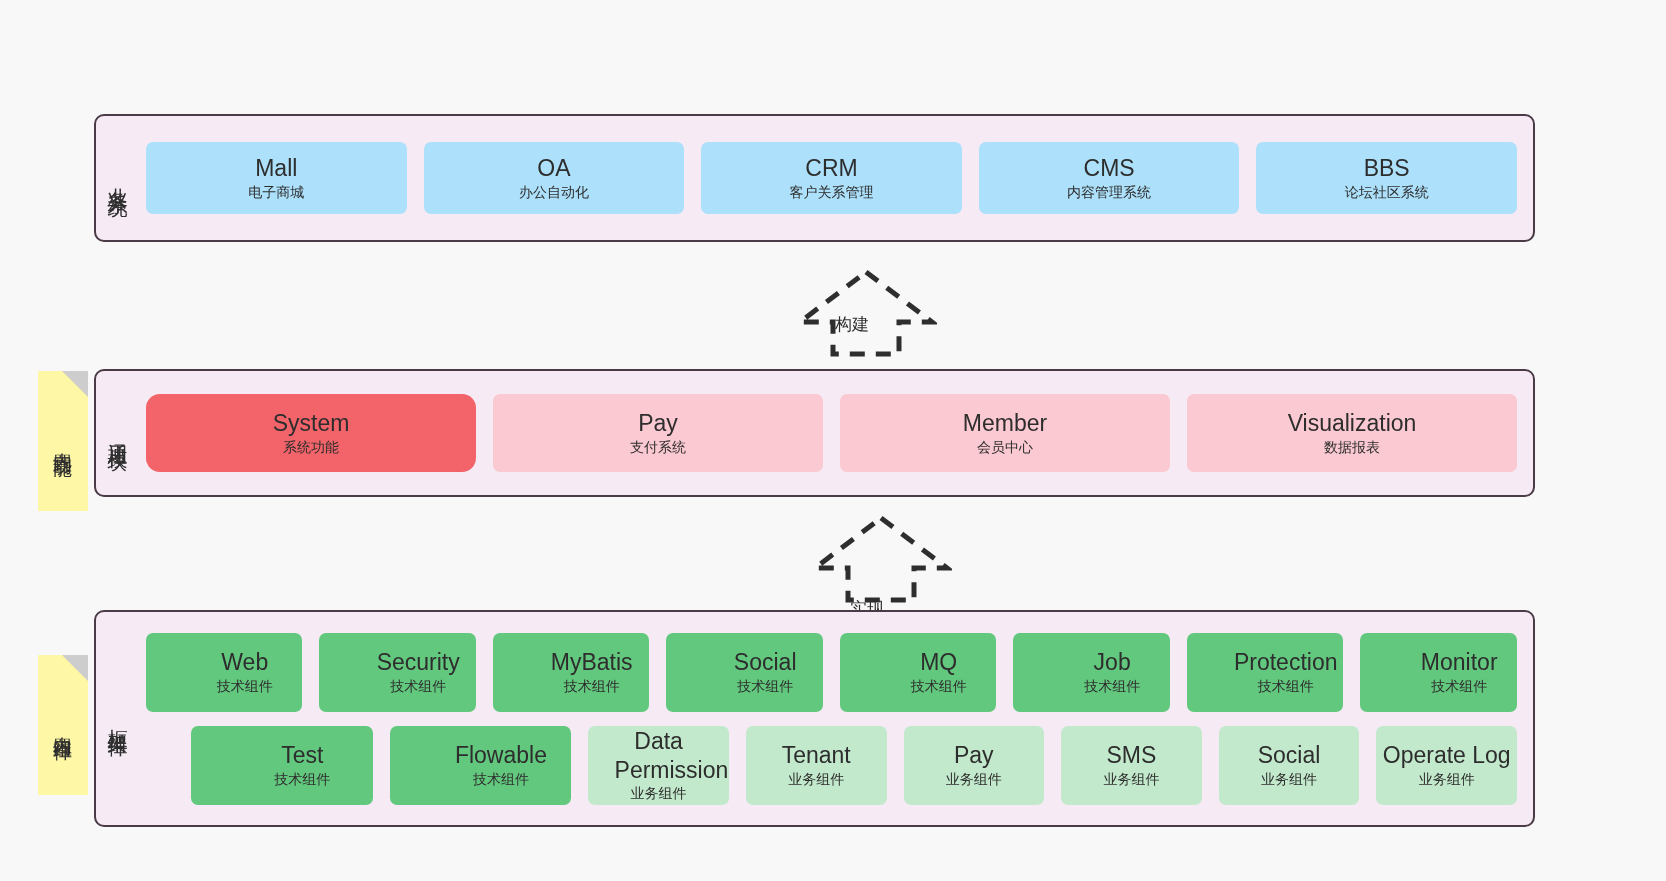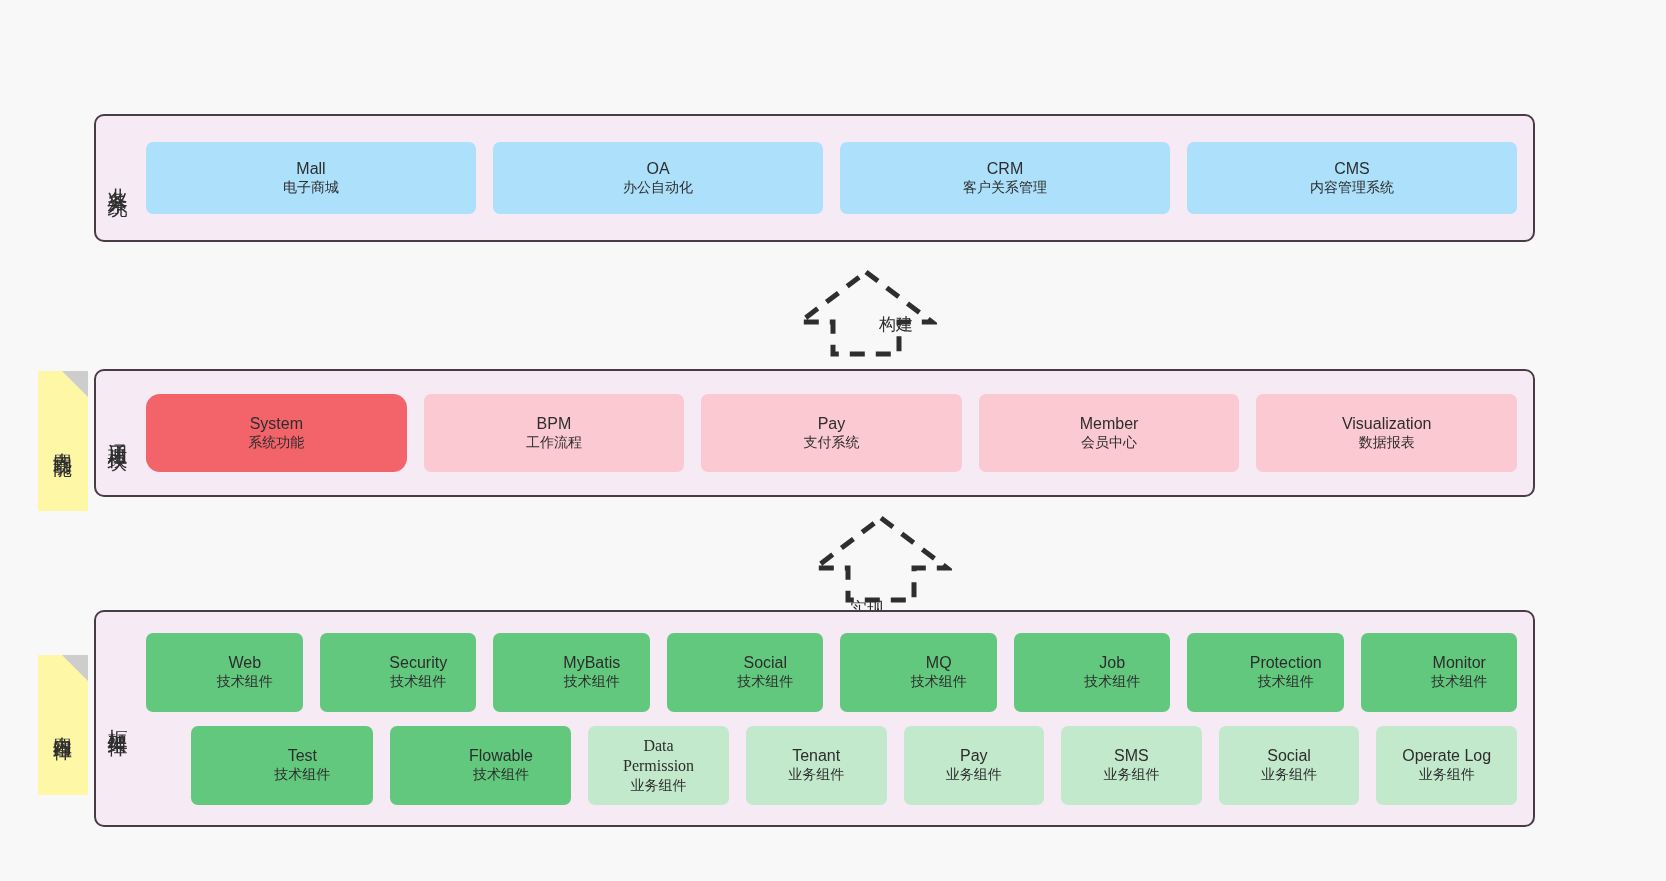--- a/index.html
+++ b/index.html
@@ -72,21 +72,21 @@
     display: flex;
     flex-direction: column;
     align-items: center;
     justify-content: center;
     text-align: center;
     color: #2d2d2d;
     line-height: 1.28;
     box-sizing: border-box;
     padding: 4px 6px;
   }
-  .card .t1 { font-size: 16px; }
+  .card .t1 { font-size: 23px; }
   .card .t2 { font-size: 14px; }
 
   
   .c-blue      { background: #ade0fa; }
   .c-red       { background: #f2636a; border-radius: 14px; }
   .c-pink      { background: #fbc9d1; }
   .c-green     { background: #62c87e; padding-left: 47px; }
   .c-lgreen    { background: #c2e9cb; }
 
   
@@ -145,48 +145,48 @@
           <span class="t2">办公自动化</span>
         </div>
         <div class="card c-blue">
           <span class="t1">CRM</span>
           <span class="t2">客户关系管理</span>
         </div>
         <div class="card c-blue">
           <span class="t1">CMS</span>
           <span class="t2">内容管理系统</span>
         </div>
+        <div class="card c-blue">
+          <span class="t1">BBS</span>
+          <span class="t2">论坛社区系统</span>
+        </div>
       </div>
     </div>
   </div>
 
   <div class="arrow-wrap" style="left:795px; top:266px; width:142px; height:92px;">
     <svg width="142" height="92" viewBox="0 0 142 92">
       <path d="M 71 6 L 137 56 L 104 56 L 104 88 L 38 88 L 38 56 L 5 56 Z" fill="none" stroke="#2e2e2e" stroke-width="5" stroke-dasharray="15 11" stroke-linejoin="miter"></path>
     </svg>
-    <span class="arrow-label" style="left:40px; top:47px;margin-left:44px;">构建</span>
+    <span class="arrow-label" style="left:40px; top:47px;">构建</span>
   </div>
 
   <div class="note" style="left:38px; top:371px; width:50px; height:140px;">
     <span>内置功能</span>
   </div>
 
   <div class="layer" style="left:94px; top:369px; width:1441px; height:128px;">
     <div class="layer-title">通用模块</div>
     <div class="layer-body">
       <div class="row" style="height:78px;">
         <div class="card c-red">
           <span class="t1">System</span>
           <span class="t2">系统功能</span>
         </div>
         <div class="card c-pink">
-          <span class="t1">BPM</span>
-          <span class="t2">工作流程</span>
-        </div>
-        <div class="card c-pink">
           <span class="t1">Pay</span>
           <span class="t2">支付系统</span>
         </div>
         <div class="card c-pink">
           <span class="t1">Member</span>
           <span class="t2">会员中心</span>
         </div>
         <div class="card c-pink">
           <span class="t1">Visualization</span>
           <span class="t2">数据报表</span>
@@ -248,21 +248,21 @@
       <div class="row" style="height:79px;margin-left:45px;">
         <div class="card c-green">
           <span class="t1">Test</span>
           <span class="t2">技术组件</span>
         </div>
         <div class="card c-green">
           <span class="t1">Flowable</span>
           <span class="t2">技术组件</span>
         </div>
         <div class="card c-lgreen">
-          <span class="t1" style="max-width:88px;font-family:Liberation Serif, serif;">Data Permission</span>
+          <span class="t1" style="max-width:88px;">Data Permission</span>
           <span class="t2">业务组件</span>
         </div>
         <div class="card c-lgreen">
           <span class="t1">Tenant</span>
           <span class="t2">业务组件</span>
         </div>
         <div class="card c-lgreen">
           <span class="t1">Pay</span>
           <span class="t2">业务组件</span>
         </div>

